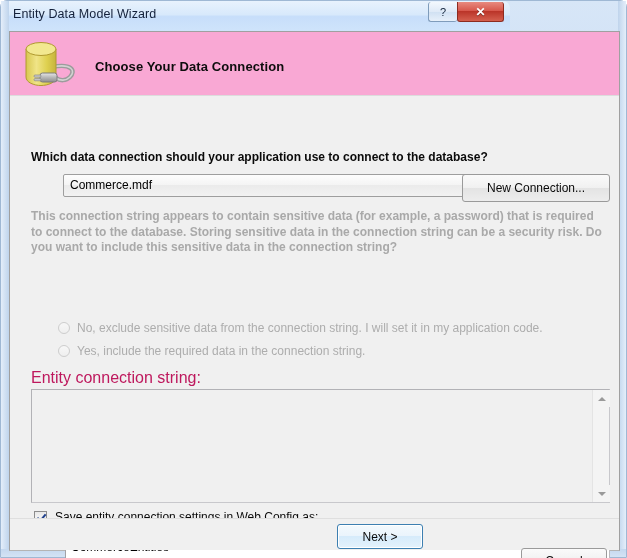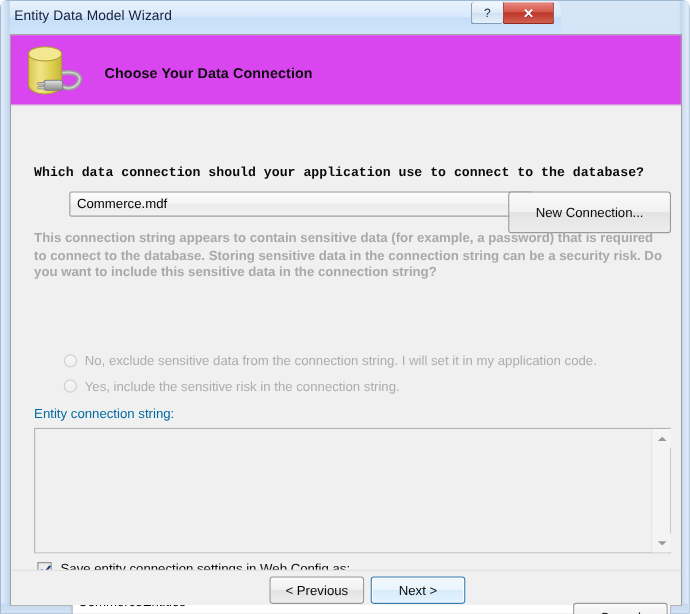--- a/index.html
+++ b/index.html
@@ -119,21 +119,21 @@
     border: 1px solid #a0a0a0;
     border-bottom: 1px solid #b4b4b4;
   }
 
   
   .header-band {
     position: absolute;
     left: 0; top: 0;
     width: 609px;
     height: 63px;
-    background: #d946ef;
+    background: #f9a8d4;
     border-bottom: 1px solid #dcdcdc;
   }
   .header-icon {
     position: absolute;
     left: 10px;
     top: 5px;
     width: 70px;
     height: 54px;
   }
   .header-title {
@@ -157,21 +157,20 @@
   }
 
   .prompt-label {
     position: absolute;
     left: 21px;
     top: 54px;
     font-size: 12px;
     font-weight: bold;
     color: #0a0a0a;
     white-space: nowrap;
-    font-family: Liberation Mono, monospace;
   }
 
   .combo {
     position: absolute;
     left: 21px;
     top: 78px;
     width: 421px;
     height: 23px;
     box-sizing: border-box;
     border: 1px solid #9e9e9e;
@@ -217,21 +216,21 @@
     align-items: center;
     justify-content: center;
     cursor: default;
     white-space: nowrap;
   }
   .btn-newconn {
     position: absolute;
     left: 452px;
     top: 78px;
     width: 148px;
-    height: 38px;
+    height: 28px;
   }
 
   .info-paragraph {
     position: absolute;
     left: 21px;
     top: 113px;
     width: 572px;
     font-size: 12px;
     line-height: 15.5px;
     color: #a9a9a9;
@@ -260,22 +259,22 @@
   .radio-label {
     font-size: 12px;
     color: #adadad;
     white-space: nowrap;
   }
 
   .ecs-label {
     position: absolute;
     left: 21px;
     top: 273px;
-    font-size: 12px;
-    color: #0369a1;
+    font-size: 16px;
+    color: #be185d;
   }
 
   .textarea-box {
     position: absolute;
     left: 21px;
     top: 293px;
     width: 579px;
     height: 114px;
     box-sizing: border-box;
     background: #f0f0f0;
@@ -472,21 +471,21 @@
 
       <div class="info-paragraph">This connection string appears to contain sensitive data (for example, a password) that is required to connect to the database. Storing sensitive data in the connection string can be a security risk. Do you want to include this sensitive data in the connection string?</div>
 
       <div class="radio-row r1">
         <span class="radio-mark"></span>
         <span class="radio-label">No, exclude sensitive data from the connection string. I will set it in my application code.</span>
       </div>
 
       <div class="radio-row r2">
         <span class="radio-mark"></span>
-        <span class="radio-label">Yes, include the sensitive risk in the connection string.</span>
+        <span class="radio-label">Yes, include the required data in the connection string.</span>
       </div>
 
       <div class="ecs-label">Entity connection string:</div>
 
       <div class="textarea-box">
         <div class="ta-scroll">
           <div class="ta-scroll-btn up">
             <div class="sc-arrow-up"></div>
           </div>
           <div class="ta-scroll-btn down">
@@ -504,20 +503,19 @@
         <span class="cb-label">Save entity connection settings in Web.Config as:</span>
       </div>
 
       <div class="name-input">
         <div class="name-input-text">CommerceEntities</div>
       </div>
 
     </div>
 
     <div class="footer">
-      <div class="btn footer-btn fb-previous">&lt; Previous</div>
       <div class="btn footer-btn fb-next">Next &gt;</div>
       <div class="btn footer-btn fb-finish">Finish</div>
       <div class="btn footer-btn fb-cancel">Cancel</div>
     </div>
 
   </div>
 </div>
 
 </body></html>

